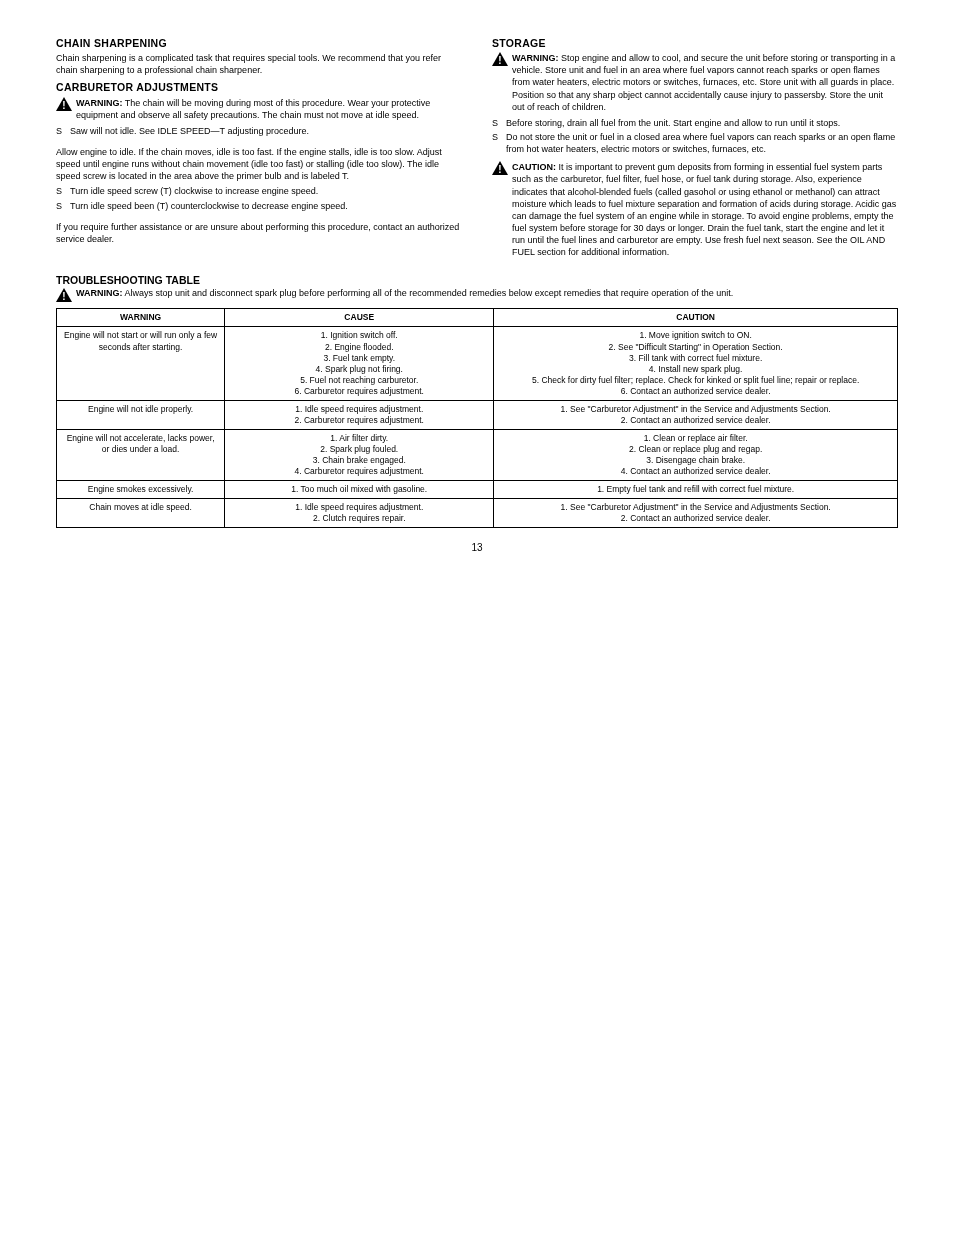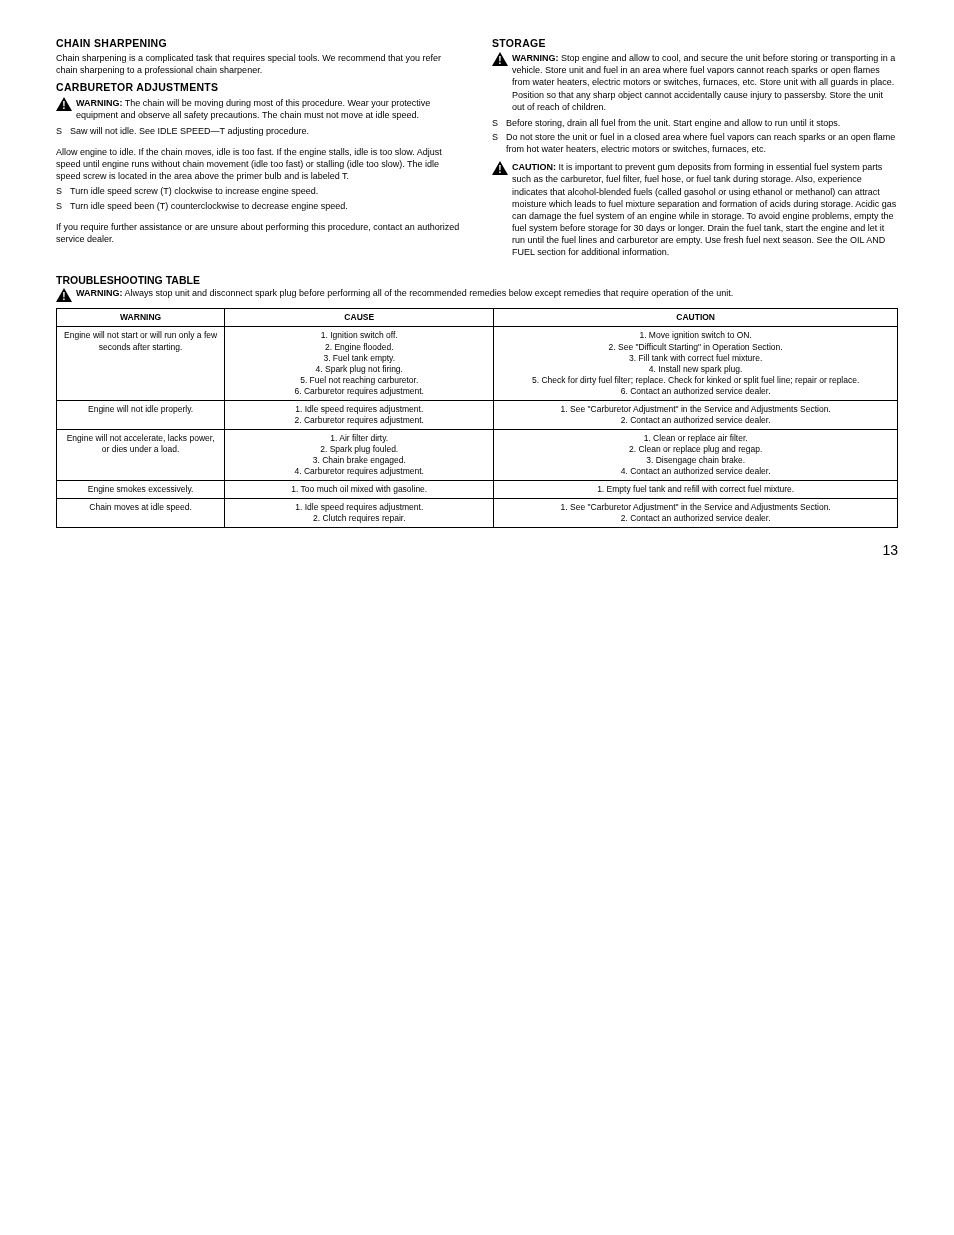--- a/index.html
+++ b/index.html
@@ -89,22 +89,22 @@
   }
   table.trouble th {
     font-weight: bold;
     text-align: center;
   }
   .num-cell {
     text-align: left;
     white-space: nowrap;
   }
   .page-num {
-    text-align: right;
-    font-size: 14px;
+    text-align: center;
+    font-size: 10px;
     margin-top: 14px;
   }
   .col .heading + .para, .col .heading + .warn-line { margin-top: 2px; }
 </style>
 </head>
 <body>
 
 <div class="page">
 
   <div class="columns">

